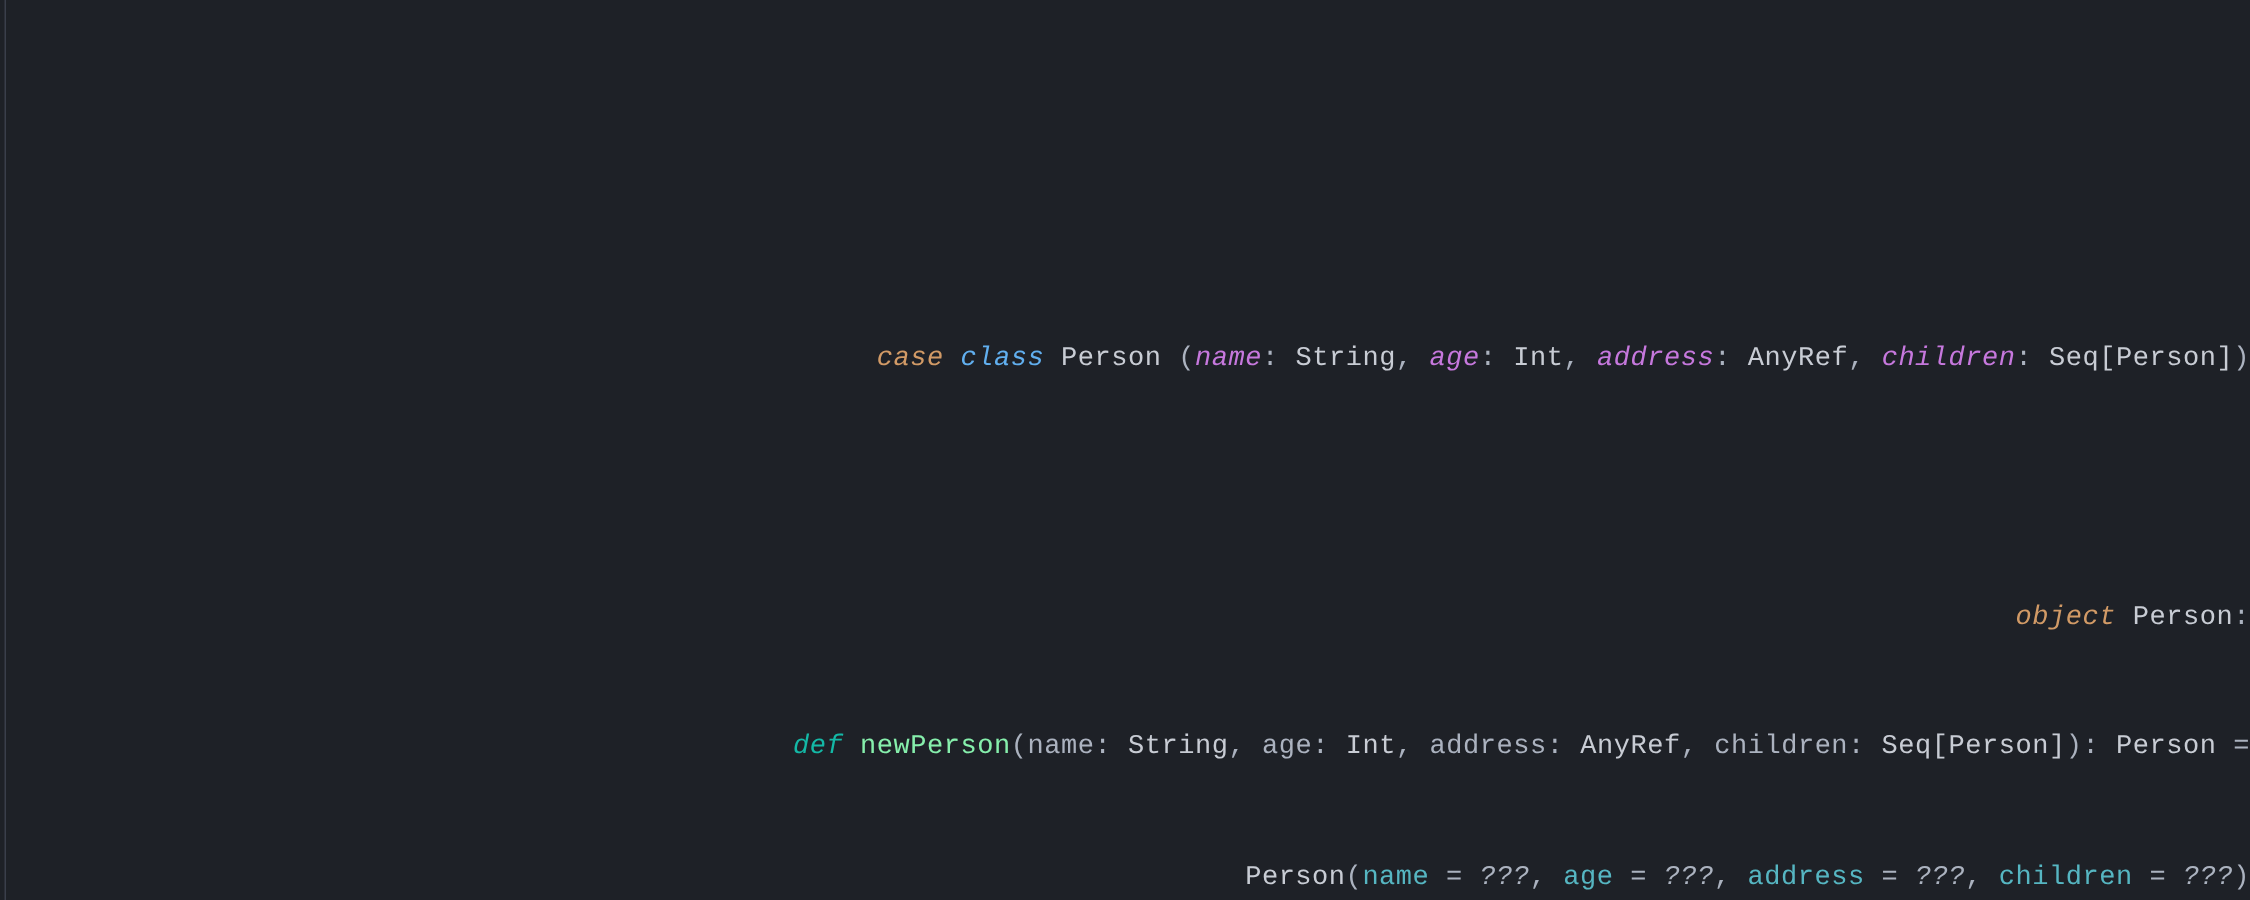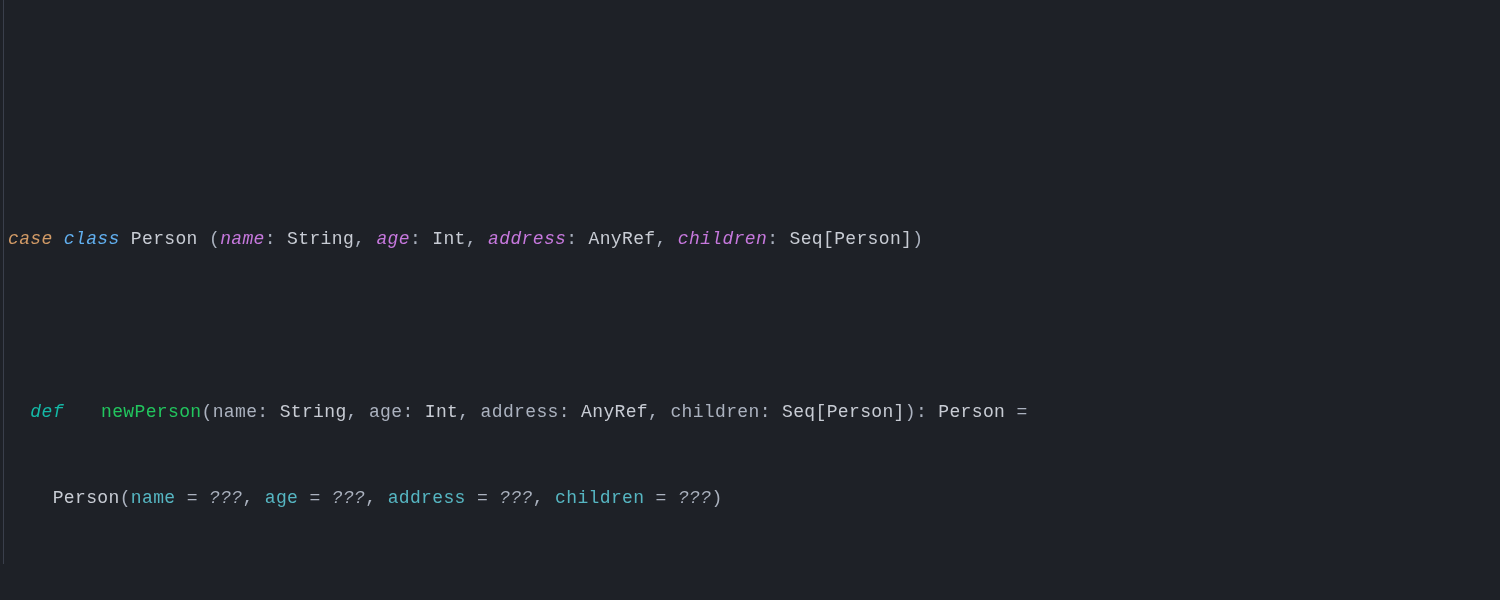--- a/index.html
+++ b/index.html
@@ -29,37 +29,39 @@
       content: "";
       position: absolute;
       left: 3px;
       top: 0;
       width: 1px;
       height: 100%;
       background-color: #3a3f4b;
     }
     .line {
       display: block;
+      text-align: right;
     }
     .kw-case { color: #d19a66; font-style: italic; }
     .kw-class { color: #61afef; font-style: italic; }
     .kw-object { color: #d19a66; font-style: italic; }
     .kw-def { color: #14b8a6; font-style: italic; }
     .typename { color: #c8ccd4; }
     .param-decl { color: #c678dd; font-style: italic; }
     .punct { color: #abb2bf; }
     .rettype { color: #c8ccd4; }
-    .funcname { color: #22c55e; margin-left: 26px; }
+    .funcname { color: #86efac; }
     .call-type { color: #c8ccd4; }
     .named-arg { color: #56b6c2; }
     .unknown { color: #abb2bf; font-style: italic; }
     .colon-sep { color: #abb2bf; }
     .eq { color: #abb2bf; }
   </style>
 </head>
 <body>
 
 <div class="editor">
 <span class="line"><span class="kw-case">case</span> <span class="kw-class">class</span> <span class="typename">Person</span><span class="punct"> (</span><span class="param-decl">name</span><span class="colon-sep">: </span><span class="typename">String</span><span class="punct">, </span><span class="param-decl">age</span><span class="colon-sep">: </span><span class="typename">Int</span><span class="punct">, </span><span class="param-decl">address</span><span class="colon-sep">: </span><span class="typename">AnyRef</span><span class="punct">, </span><span class="param-decl">children</span><span class="colon-sep">: </span><span class="typename">Seq[Person]</span><span class="punct">)</span></span>
 <span class="line"> </span>
+<span class="line"><span class="kw-object">object</span> <span class="typename">Person</span><span class="punct">:</span></span>
 <span class="line"><span>  </span><span class="kw-def">def</span> <span class="funcname">newPerson</span><span class="punct">(</span><span class="punct">name</span><span class="colon-sep">: </span><span class="typename">String</span><span class="punct">, </span><span class="punct">age</span><span class="colon-sep">: </span><span class="typename">Int</span><span class="punct">, </span><span class="punct">address</span><span class="colon-sep">: </span><span class="typename">AnyRef</span><span class="punct">, </span><span class="punct">children</span><span class="colon-sep">: </span><span class="typename">Seq[Person]</span><span class="punct">)</span><span class="colon-sep">: </span><span class="rettype">Person</span><span class="eq"> =</span></span>
 <span class="line"><span>    </span><span class="call-type">Person</span><span class="punct">(</span><span class="named-arg">name</span><span class="eq"> = </span><span class="unknown">???</span><span class="punct">, </span><span class="named-arg">age</span><span class="eq"> = </span><span class="unknown">???</span><span class="punct">, </span><span class="named-arg">address</span><span class="eq"> = </span><span class="unknown">???</span><span class="punct">, </span><span class="named-arg">children</span><span class="eq"> = </span><span class="unknown">???</span><span class="punct">)</span></span>
 </div>
 
 </body></html>

